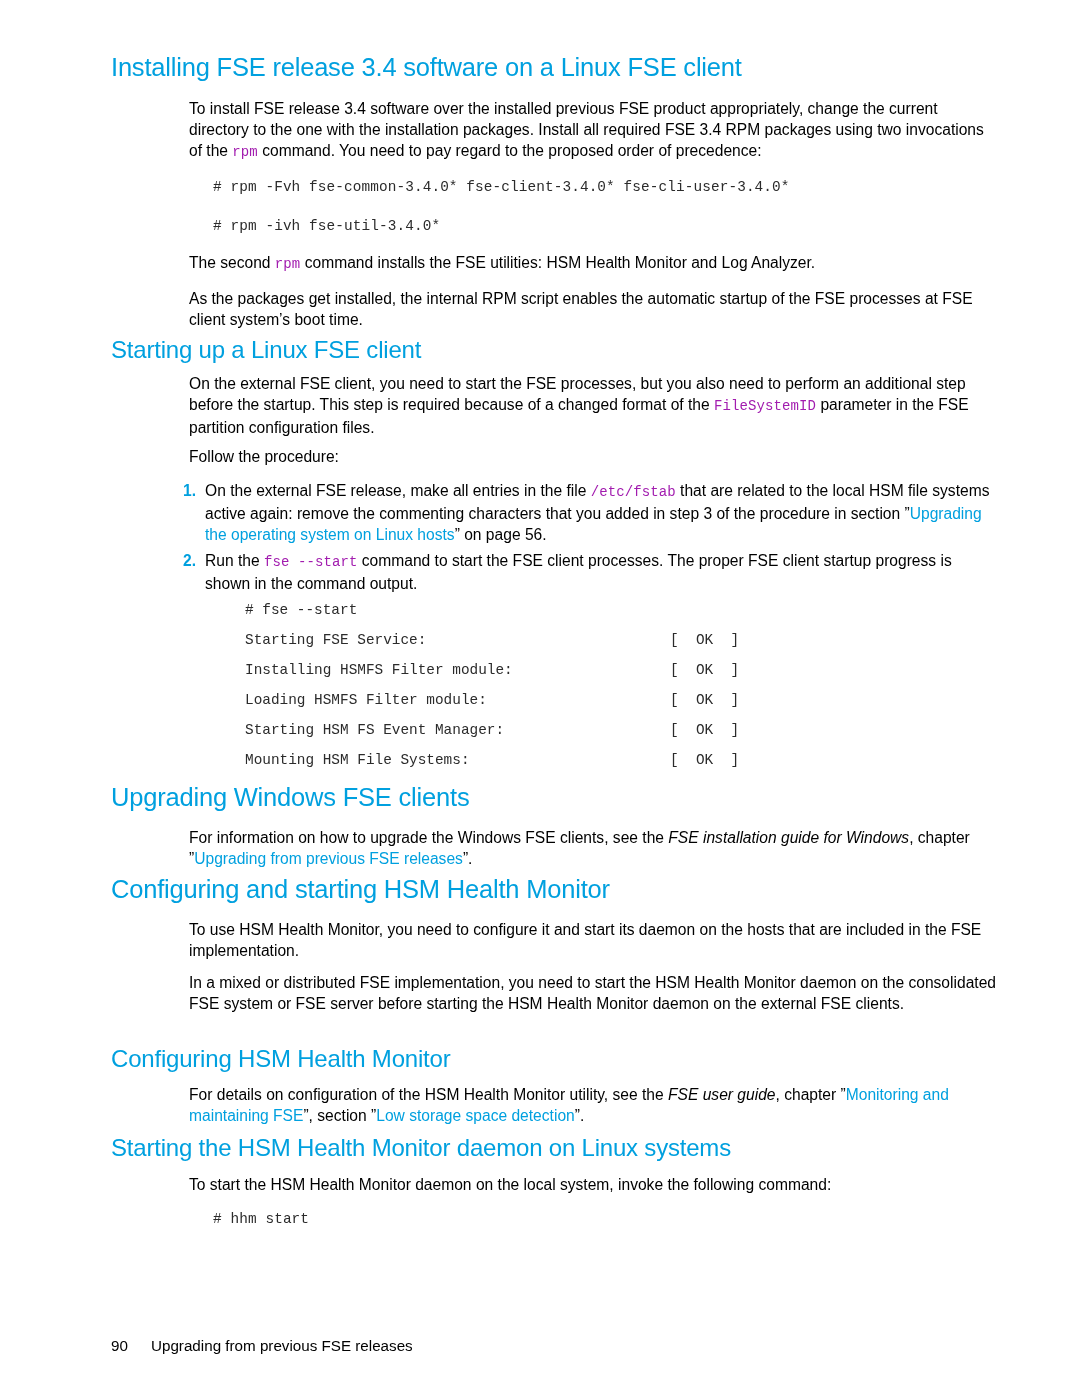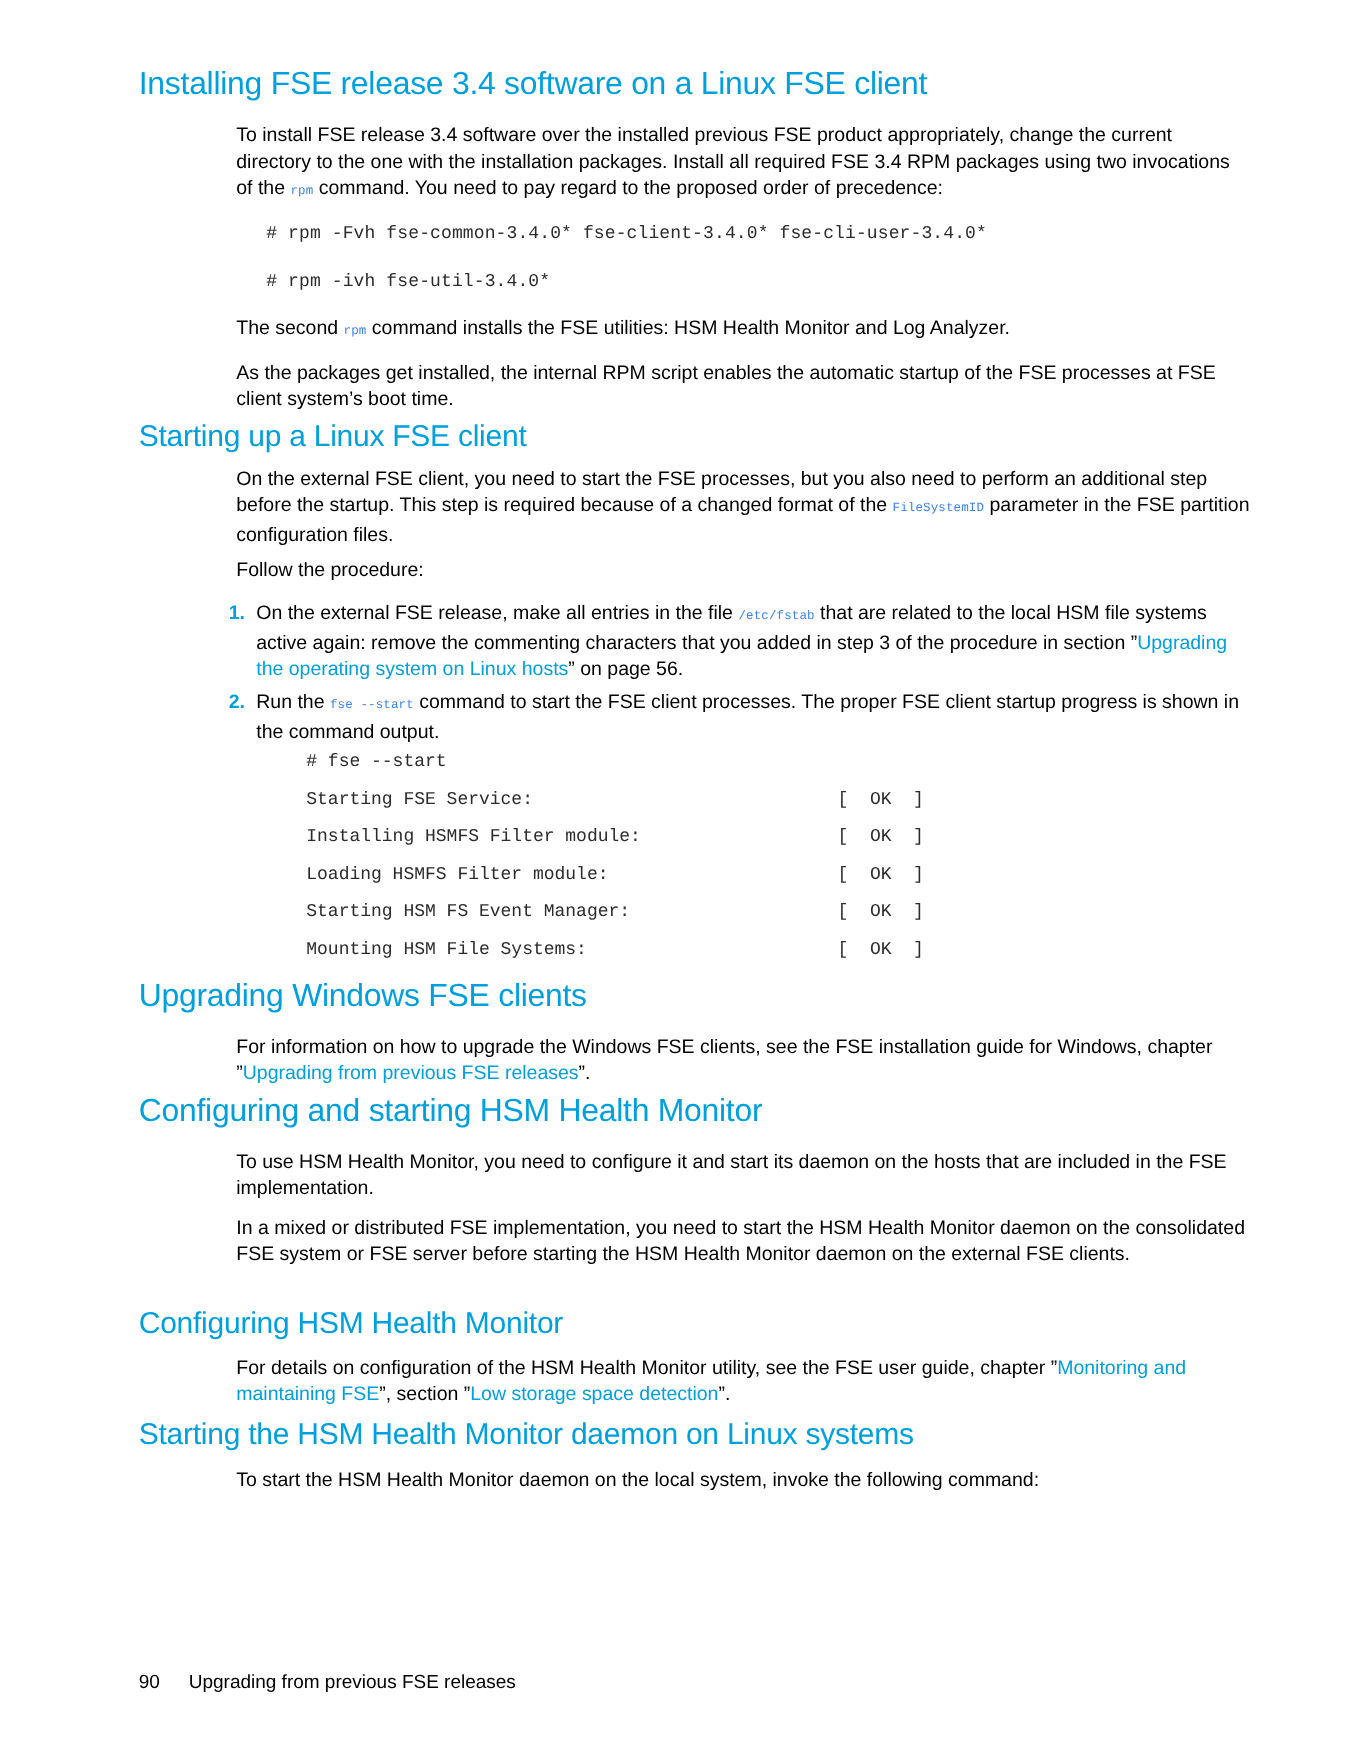--- a/index.html
+++ b/index.html
@@ -48,28 +48,29 @@
     text-align: left;
   }
   .code {
     font-family: "Liberation Mono", monospace;
     font-size: 14.4px;
     color: #2b2b2b;
     letter-spacing: 0.1px;
   }
   .code-inline {
     font-family: "Liberation Mono", monospace;
-    font-size: 10px;
-    color: #3b82f6;
+    font-size: 14px;
+    color: #a21caf;
     letter-spacing: 0.1px;
   }
   .lnk {
     color: #00a0df;
   }
   .ital {
+    font-style: italic;
   }
 
   
   .abs { position: absolute; }
 
   
   .olist { position: absolute; }
   .oitem {
     position: relative;
     display: flex;
@@ -198,17 +199,18 @@
   <div class="abs body-text" style="left:156px; top:1084px; width:820px;">
     <span>For details on configuration of the HSM Health Monitor utility, see the </span><span class="ital">FSE user guide</span><span>, chapter ”</span><span class="lnk">Monitoring and maintaining FSE</span><span>”, section ”</span><span class="lnk">Low storage space detection</span><span>”.</span>
   </div>
 
   <div class="abs h2" style="left:78px; top:1045px; width:900px;">Configuring HSM Health Monitor</div>
 
   <div class="abs h2" style="left:78px; top:1134px; width:920px;">Starting the HSM Health Monitor daemon on Linux systems</div>
 
   <div class="abs body-text" style="left:156px; top:1174px; width:830px;">To start the HSM Health Monitor daemon on the local system, invoke the following command:</div>
 
+  <div class="abs code" style="left:180px; top:1211px; width:500px;"># hhm start</div>
 
   <div class="footer-num" style="left:78px; top:1337px;">90</div>
   <div class="footer-txt" style="left:118px; top:1337px;">Upgrading from previous FSE releases</div>
 
 </div>
 
 </body></html>

